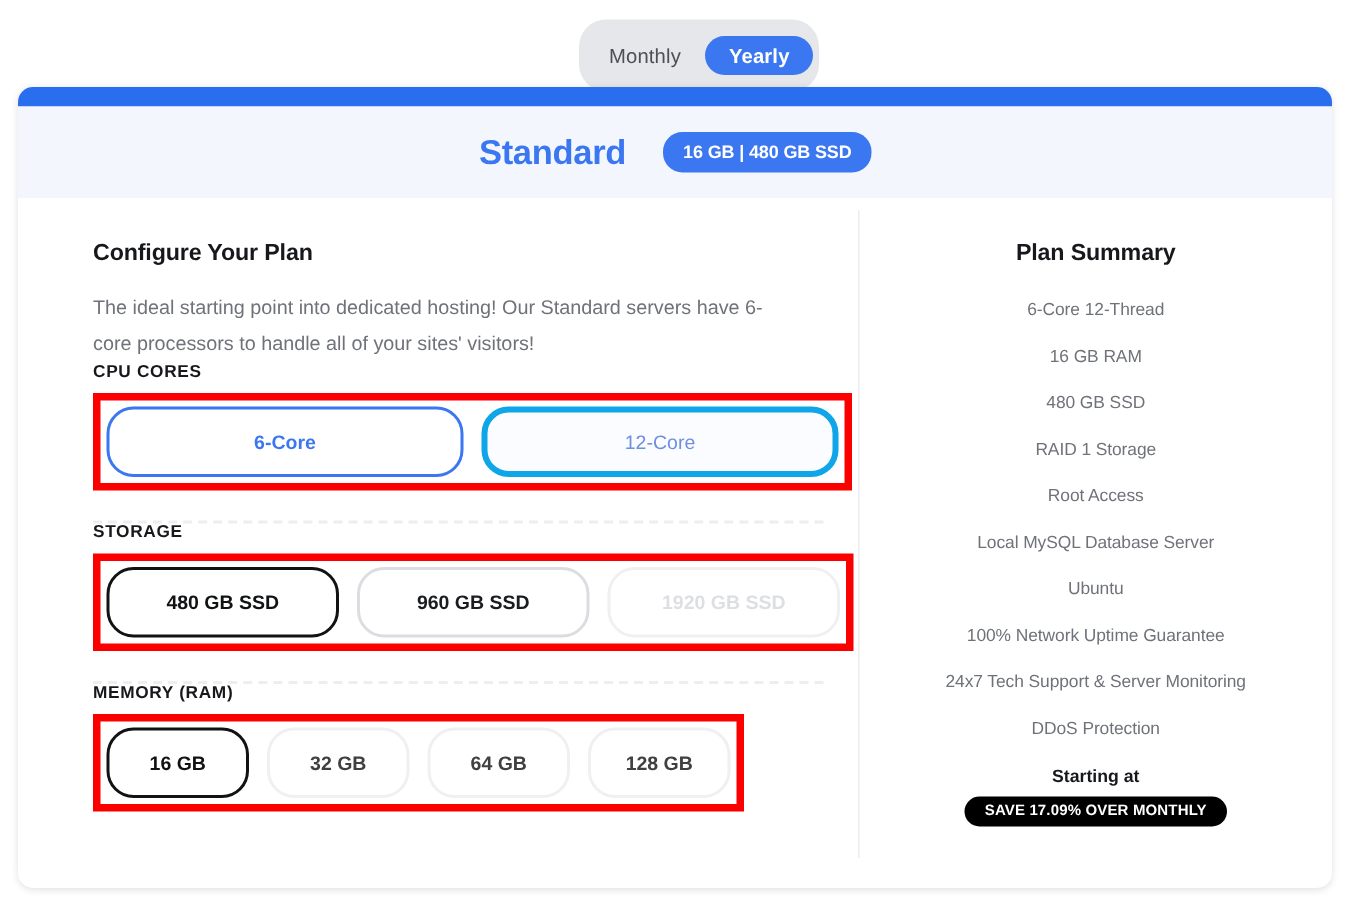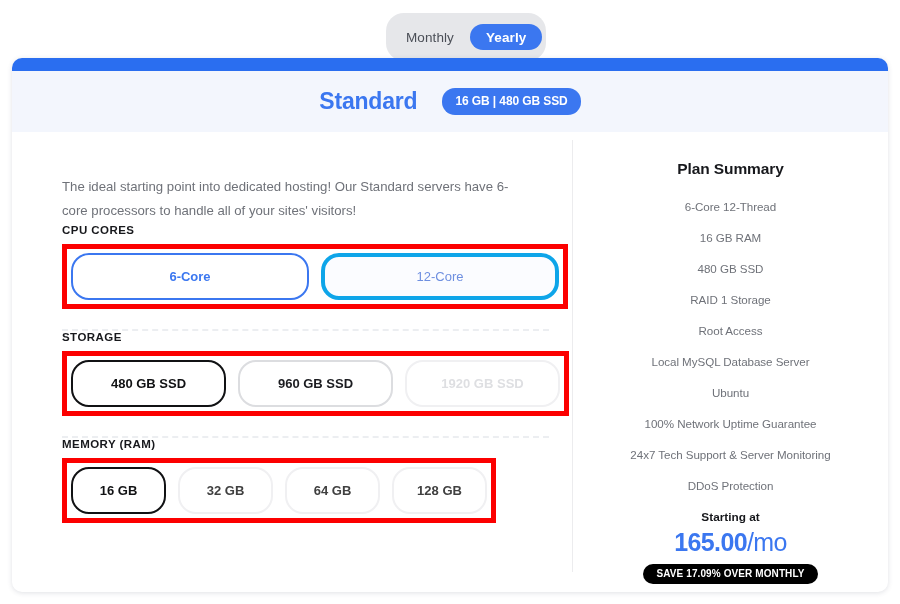--- a/index.html
+++ b/index.html
@@ -258,20 +258,21 @@
     <div class="card-topbar"></div>
 
     <div class="card-header">
       <div class="plan-title">Standard</div>
       <div class="plan-badge">16 GB | 480 GB SSD</div>
     </div>
 
     <div class="card-body">
 
       <div class="col-left">
+        <div class="section-heading">Configure Your Plan</div>
         <div class="section-desc">The ideal starting point into dedicated hosting! Our Standard servers have 6-core processors to handle all of your sites' visitors!</div>
 
         
         <div class="field-label">CPU CORES</div>
         <div class="annot">
           <div class="opt-row">
             <div class="opt cpu sel">6-Core</div>
             <div class="opt cpu alt">12-Core</div>
           </div>
         </div>
@@ -314,23 +315,20 @@
           <div class="summary-item">RAID 1 Storage</div>
           <div class="summary-item">Root Access</div>
           <div class="summary-item">Local MySQL Database Server</div>
           <div class="summary-item">Ubuntu</div>
           <div class="summary-item">100% Network Uptime Guarantee</div>
           <div class="summary-item">24x7 Tech Support &amp; Server Monitoring</div>
           <div class="summary-item">DDoS Protection</div>
         </div>
 
         <div class="starting-at">Starting at</div>
-        <div class="price">
-          <span>165.00</span><span class="slash">/mo</span>
-        </div>
         <div class="save-badge">SAVE 17.09% OVER MONTHLY</div>
 
         
       </div>
 
     </div>
   </div>
 </div>
 
 </body></html>

